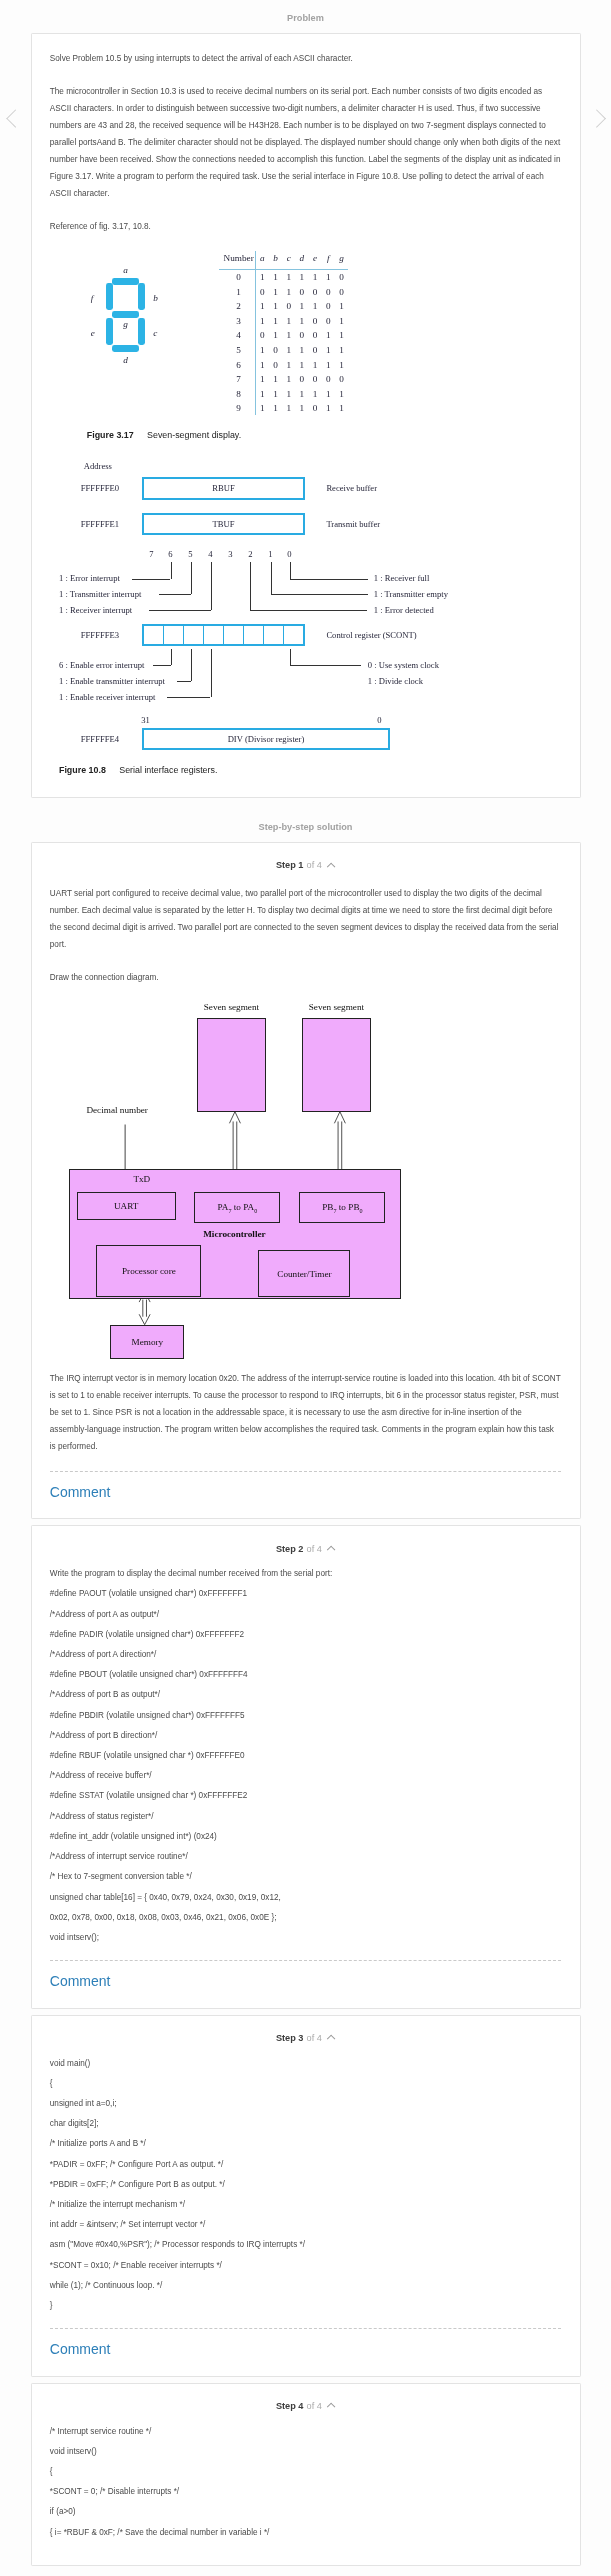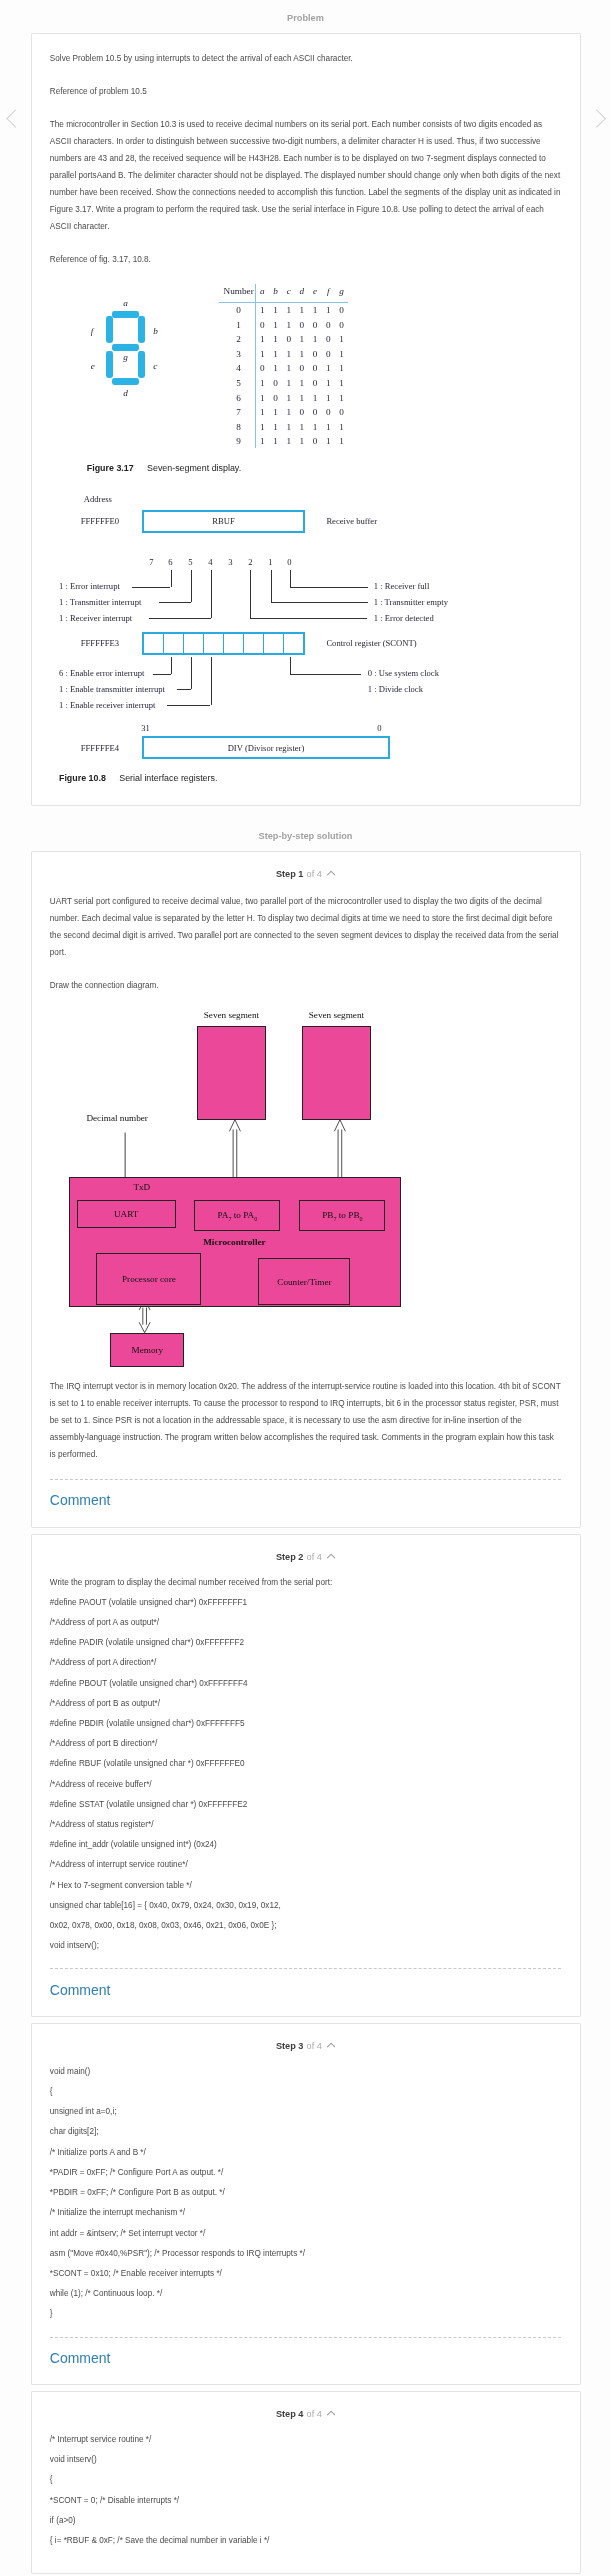--- a/index.html
+++ b/index.html
@@ -49,21 +49,21 @@
   
   .step-card{margin-top:6.1px;}
   .step-head{text-align:center;font-size:9.2px;margin:1.2px 0 14.7px;cursor:pointer;}
   .step-head .t{font-weight:bold;color:#3d3d3d;}
   .step-head .s{color:#ababab;margin-left:3.1px;}
   .caret{display:inline-block;width:4.9px;height:4.9px;border-top:1.2px solid #9a9a9a;border-left:1.2px solid #9a9a9a;transform:rotate(45deg) translateY(1.2px);margin-left:7.3px;}
   .comment-row{border-top:0.6px dashed #c9c9c9;margin-top:16px;padding-top:12.2px;}
   .comment-link{color:#2d7fb8;font-size:14px;text-decoration:none;cursor:pointer;}
   
   .diagram{position:relative;width:360px;height:364px;margin:2.4px 0 3.7px 8.6px;font-family:"Liberation Serif",serif;color:#111;font-size:9.2px;}
-  .diagram .box{position:absolute;border:0.9px solid #222;background:#ec4899;display:flex;align-items:center;justify-content:center;text-align:center;}
+  .diagram .box{position:absolute;border:0.9px solid #222;background:#f0abfc;display:flex;align-items:center;justify-content:center;text-align:center;}
   .diagram .lbl{position:absolute;white-space:nowrap;}
   .diagram svg{position:absolute;left:0;top:0;pointer-events:none;}
   sub.pin{font-size:6.1px;}
 </style>
 </head>
 <body>
 
 <div class="wrap">
 
   <div class="section-header">Problem</div>
@@ -72,21 +72,20 @@
     <div class="chev chev-left">
         <span></span>
       </div>
     <div class="chev chev-right">
         <span></span>
       </div>
 
     <div class="card">
       <div class="paras">
         <p>Solve Problem 10.5 by using interrupts to detect the arrival of each ASCII character.</p>
-        <p>Reference of problem 10.5</p>
         <p>The microcontroller in Section 10.3 is used to receive decimal numbers on its serial port. Each number consists of two digits encoded as ASCII characters. In order to distinguish between successive two-digit numbers, a delimiter character H is used. Thus, if two successive numbers are 43 and 28, the received sequence will be H43H28. Each number is to be displayed on two 7-segment displays connected to parallel portsAand B. The delimiter character should not be displayed. The displayed number should change only when both digits of the next number have been received. Show the connections needed to accomplish this function. Label the segments of the display unit as indicated in Figure 3.17. Write a program to perform the required task. Use the serial interface in Figure 10.8. Use polling to detect the arrival of each ASCII character.</p>
         <p>Reference of fig. 3.17, 10.8.</p>
       </div>
 
       <div class="fig317">
         <div class="segblock cyan">
           <span class="seglab" style="left:46px;top:-3.7px;">a</span>
           <span class="seglab" style="left:13.4px;top:24.4px;">f</span>
           <span class="seglab" style="left:76px;top:24.4px;">b</span>
           <span class="seglab" style="left:46px;top:51px;">g</span>
@@ -228,20 +227,27 @@
         <div class="addr-head">Address</div>
 
         <div class="reg-row">
           <span class="reg-addr">FFFFFFE0</span>
           <span class="reg-box">
               <span>RBUF</span>
             </span>
           <span class="reg-desc">Receive buffer</span>
         </div>
         <div class="gap18"></div>
+        <div class="reg-row">
+          <span class="reg-addr">FFFFFFE1</span>
+          <span class="reg-box">
+              <span>TBUF</span>
+            </span>
+          <span class="reg-desc">Transmit buffer</span>
+        </div>
 
         <div class="gap18"></div>
         <div class="bits-row">
           <span style="left:95px;">7</span>
           <span style="left:114px;">6</span>
           <span style="left:134px;">5</span>
           <span style="left:154px;">4</span>
           <span style="left:174px;">3</span>
           <span style="left:194px;">2</span>
           <span style="left:214px;">1</span>

